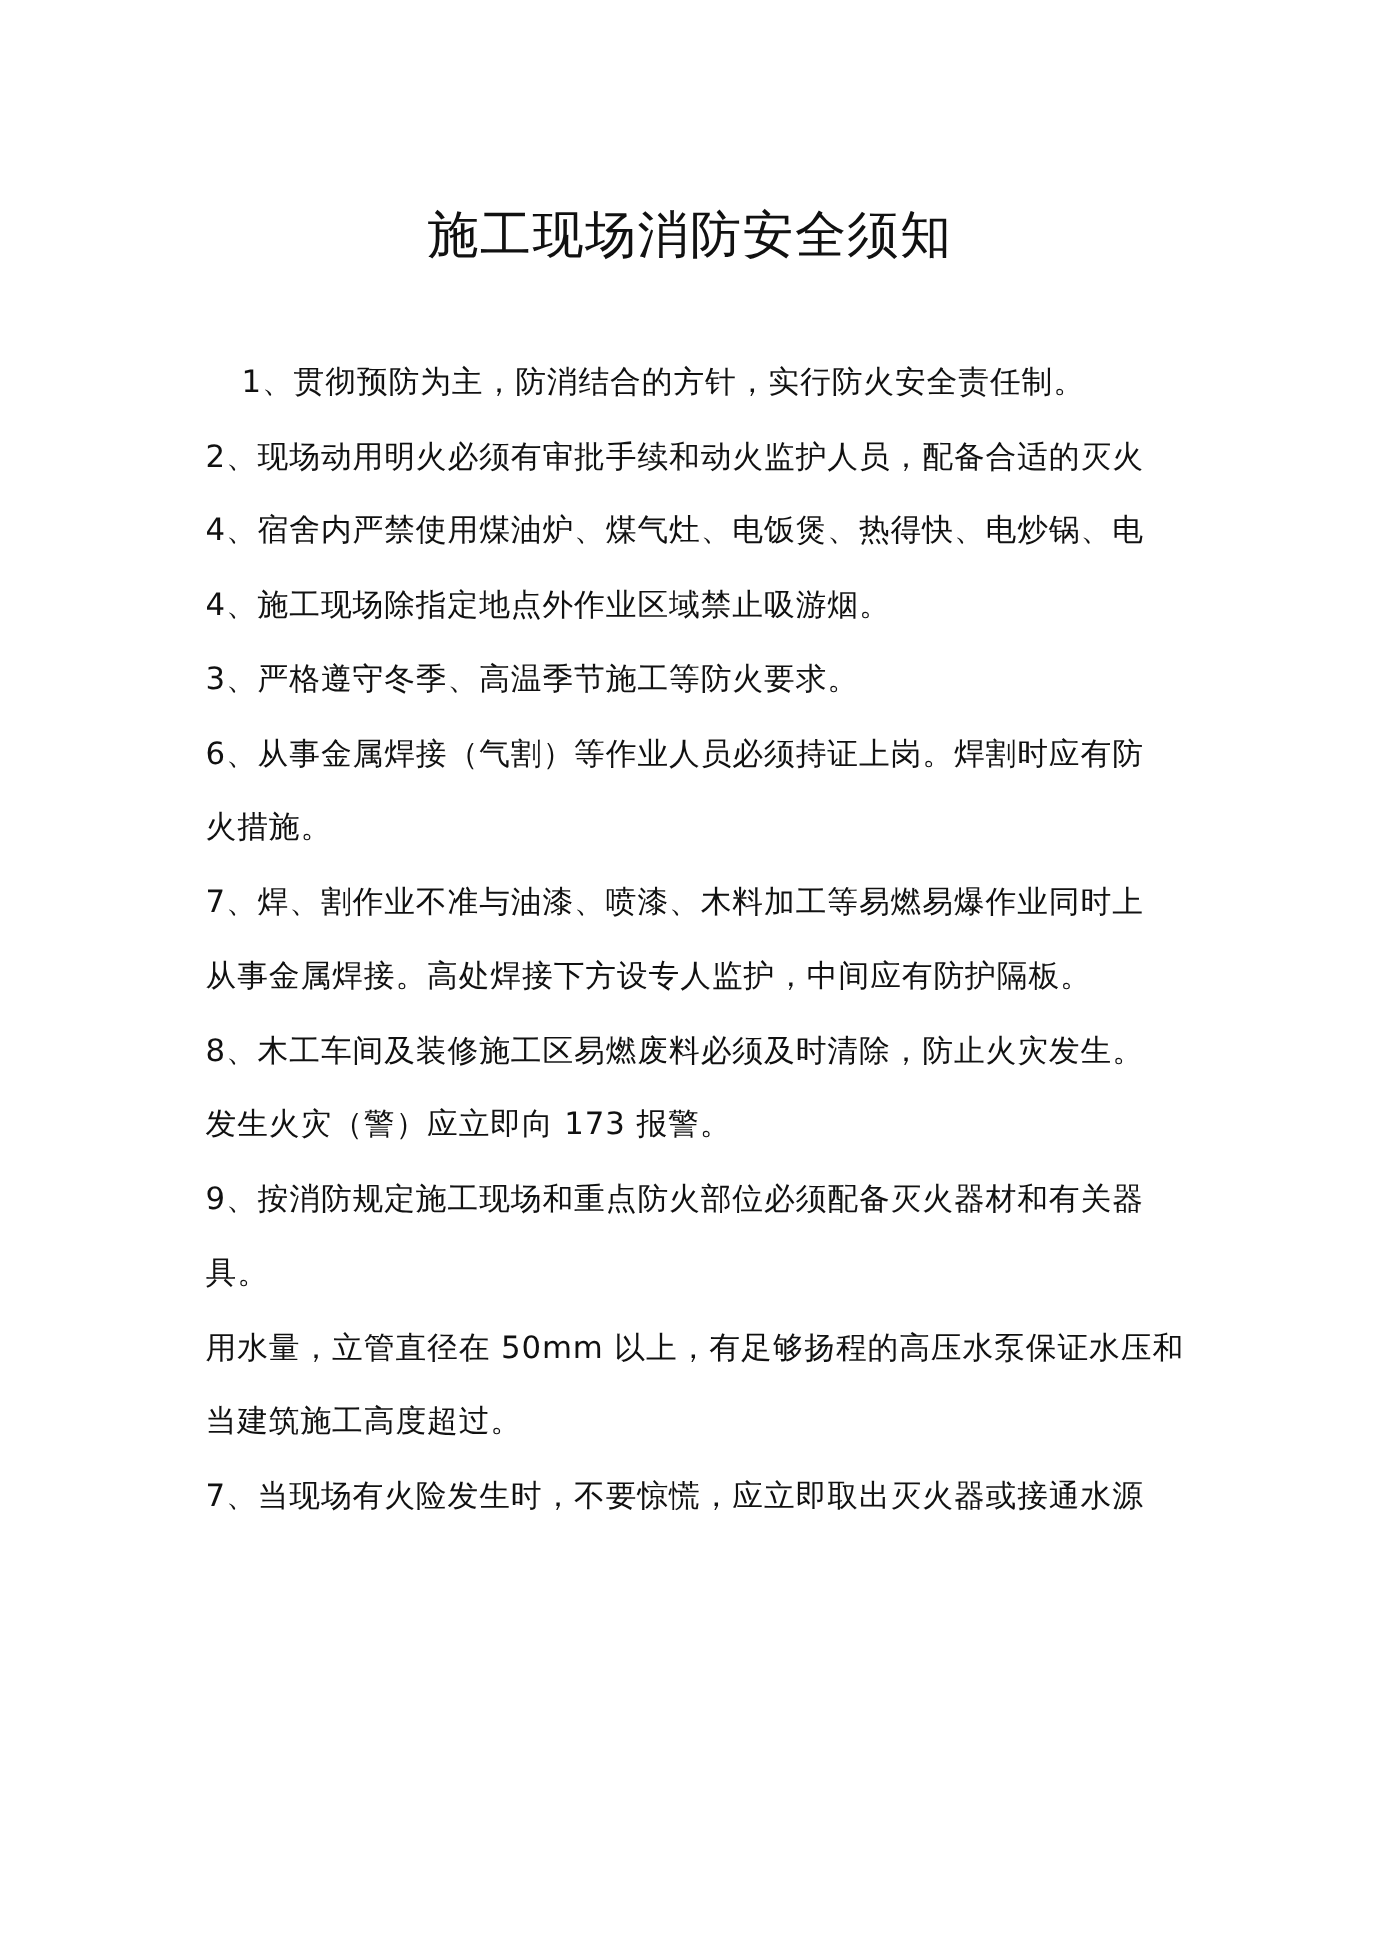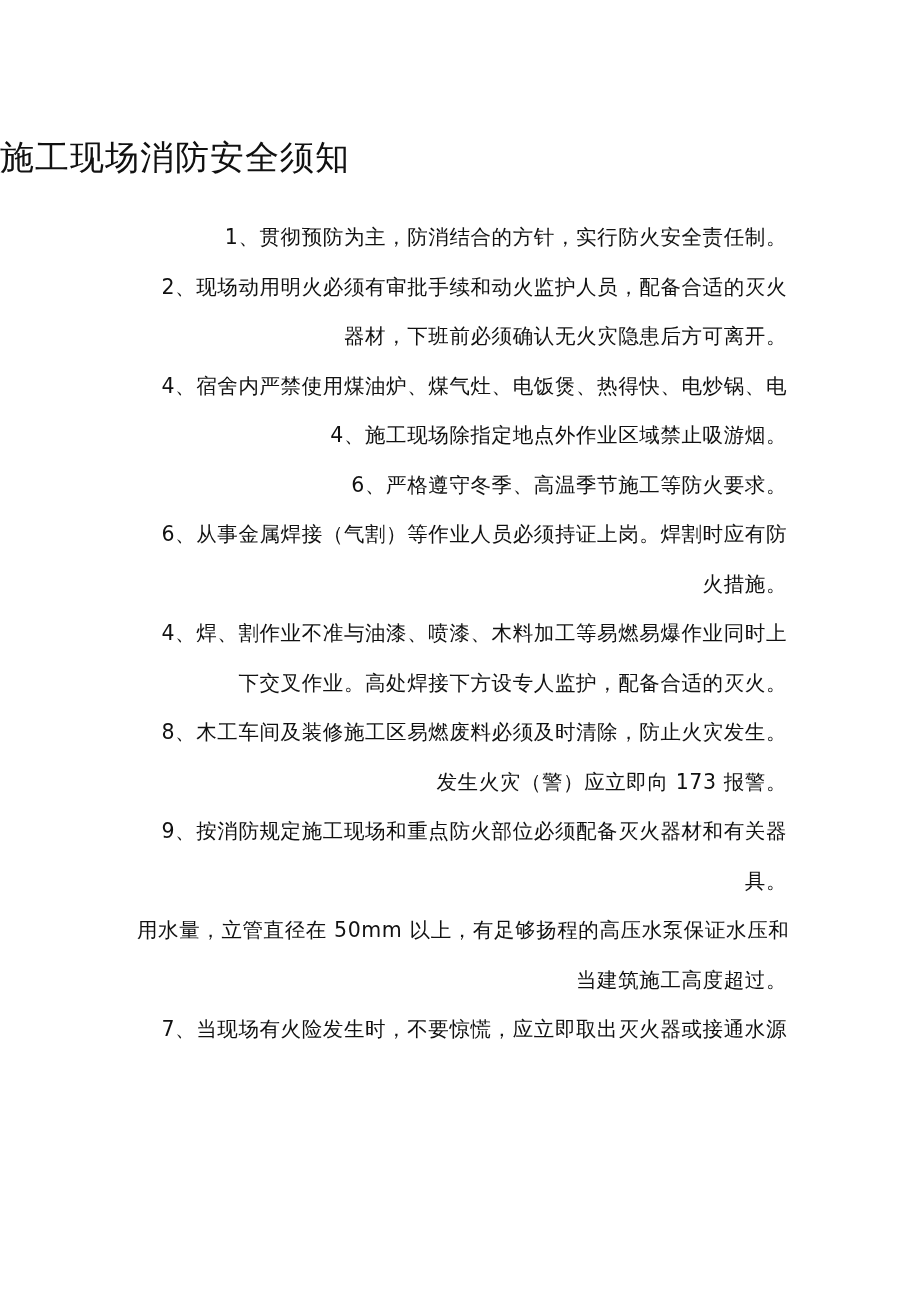--- a/index.html
+++ b/index.html
@@ -1,41 +1,40 @@
 <!DOCTYPE html>
 <html><head>
 <meta charset="utf-8">
 <style>
   html, body { margin: 0; padding: 0; background: #ffffff; }
   body { width: 920px; height: 1301px; position: relative; overflow: hidden;
          font-family: "DejaVu Sans", "Liberation Sans", sans-serif; color: #111; }
   .page { position: absolute; left: 0; top: 0; width: 920px; height: 1301px; background: #fff; }
-  .title { position: absolute; top: 136px; left: 0; width: 920px; text-align: left;
+  .title { position: absolute; top: 136px; left: 0; width: 920px; text-align: center;
            font-family: "DejaVu Serif", "Liberation Serif", serif; font-size: 34px; font-weight: normal;
            letter-spacing: 1px; color: #111; line-height: 42px; margin: 0; }
-  .body-text { position: absolute; left: 137px; top: 217px; width: 650px; text-align: right; }
+  .body-text { position: absolute; left: 137px; top: 234px; width: 650px; }
   .line { height: 49.5px; line-height: 40px; font-size: 20.5px; white-space: nowrap; letter-spacing: 0.6px; }
   .line.indent { padding-left: 24px; }
 </style>
 </head>
 <body>
 
 <div class="page">
   <h1 class="title">施工现场消防安全须知</h1>
   <div class="body-text">
     <div class="line indent">1、贯彻预防为主，防消结合的方针，实行防火安全责任制。</div>
     <div class="line">2、现场动用明火必须有审批手续和动火监护人员，配备合适的灭火</div>
-    <div class="line">器材，下班前必须确认无火灾隐患后方可离开。</div>
     <div class="line">4、宿舍内严禁使用煤油炉、煤气灶、电饭煲、热得快、电炒锅、电</div>
     <div class="line">4、施工现场除指定地点外作业区域禁止吸游烟。</div>
-    <div class="line">6、严格遵守冬季、高温季节施工等防火要求。</div>
+    <div class="line">3、严格遵守冬季、高温季节施工等防火要求。</div>
     <div class="line">6、从事金属焊接（气割）等作业人员必须持证上岗。焊割时应有防</div>
     <div class="line">火措施。</div>
-    <div class="line">4、焊、割作业不准与油漆、喷漆、木料加工等易燃易爆作业同时上</div>
-    <div class="line">下交叉作业。高处焊接下方设专人监护，配备合适的灭火。</div>
+    <div class="line">7、焊、割作业不准与油漆、喷漆、木料加工等易燃易爆作业同时上</div>
+    <div class="line">从事金属焊接。高处焊接下方设专人监护，中间应有防护隔板。</div>
     <div class="line">8、木工车间及装修施工区易燃废料必须及时清除，防止火灾发生。</div>
     <div class="line">发生火灾（警）应立即向 173 报警。</div>
     <div class="line">9、按消防规定施工现场和重点防火部位必须配备灭火器材和有关器</div>
     <div class="line">具。</div>
     <div class="line">用水量，立管直径在 50mm 以上，有足够扬程的高压水泵保证水压和</div>
     <div class="line">当建筑施工高度超过。</div>
     <div class="line">7、当现场有火险发生时，不要惊慌，应立即取出灭火器或接通水源</div>
   </div>
 </div>
 

